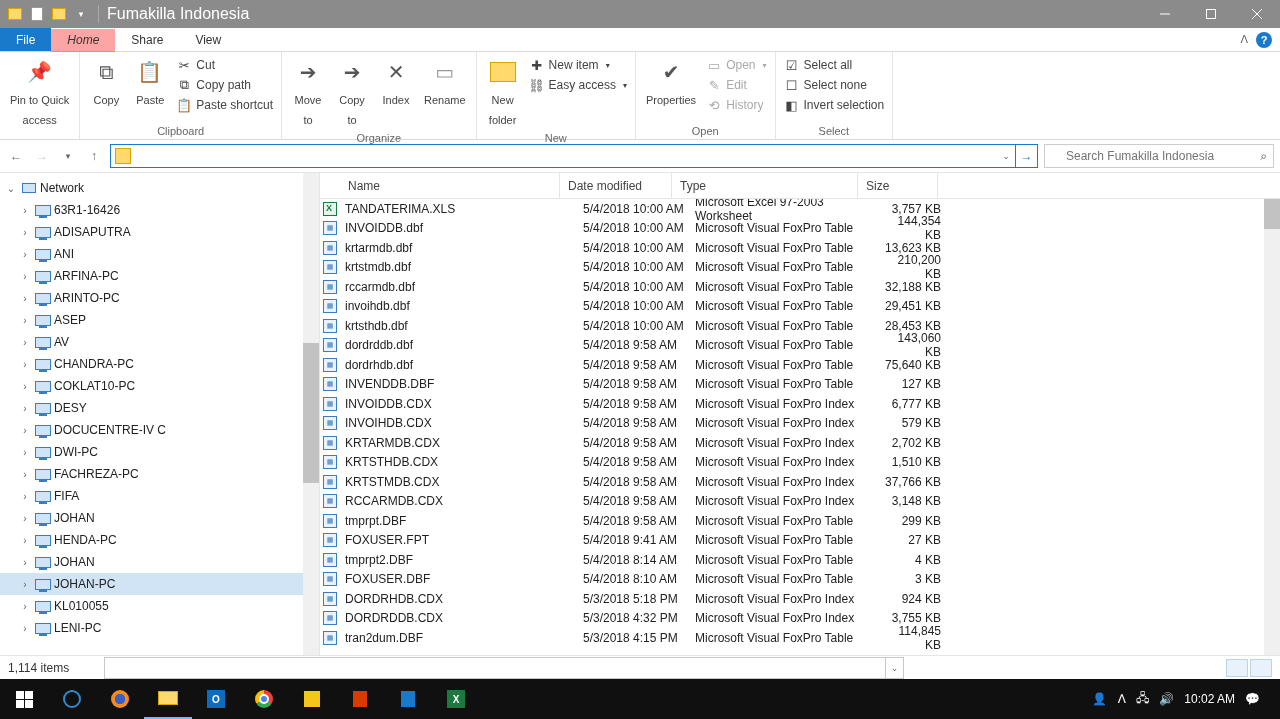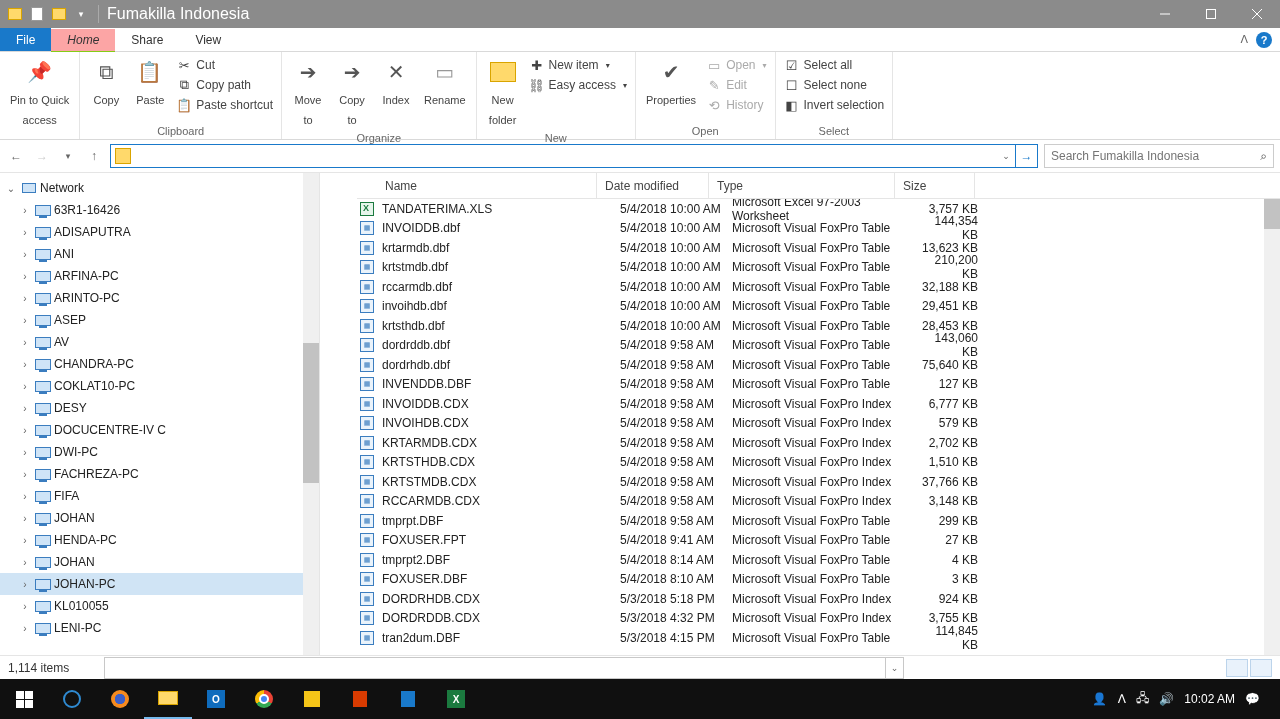--- a/index.html
+++ b/index.html
@@ -39,37 +39,37 @@
 
 .navbar { height:32px; display:flex; align-items:center; padding:0 6px; gap:6px; }
 .navbar .navbtn { width:20px; height:20px; display:flex; align-items:center; justify-content:center; color:#666; cursor:pointer; }
 .navbar .navbtn.dis { color:#ccc; }
 .addrwrap { flex:1; display:flex; height:24px; border:1px solid #1979ca; align-items:center; }
 .addrinner { flex:1; display:flex; align-items:center; padding:0 4px; gap:4px; }
 .addrfolder { width:16px; height:16px; background:#ffd96b; border:1px solid #d9a400; }
 .addrwrap .go { width:22px; border-left:1px solid #1979ca; height:100%; display:flex; align-items:center; justify-content:center; color:#1979ca; }
 .addrwrap .dd { width:18px; display:flex; align-items:center; justify-content:center; color:#666; }
 .searchbox { width:230px; height:24px; border:1px solid #ccc; display:flex; align-items:center; padding:0 6px; color:#777; justify-content:space-between; }
-.searchbox input { border:none; outline:none; font-size:12px; width:190px; color:#000000; }
+.searchbox input { border:none; outline:none; font-size:12px; width:190px; color:#000000;margin-left:15px; }
 
 
 .body { display:flex; height:calc(100% - 28px - 24px - 88px - 32px - 24px - 40px); border-top:1px solid #e5e5e5; }
 .sidebar { width:320px; border-right:1px solid #e5e5e5; overflow:hidden; position:relative; }
 .sidebar-scroll { position:absolute; right:0; top:0; width:16px; height:100%; background:#f0f0f0; }
 .sidebar-thumb { position:absolute; right:0; top:170px; width:16px; height:140px; background:#c2c2c2; }
 .tree { padding:4px 0; }
 .treerow { display:flex; align-items:center; height:22px; padding-left:4px; gap:2px; font-size:12px; color:#222; cursor:pointer; }
 .treerow.selected { background:#d0e4f5; }
 .treerow .tw { width:14px; color:#666; font-size:10px; text-align:center; }
 .treerow .picon { width:18px; height:14px; display:flex; align-items:center; justify-content:center; }
 .pc-icon { width:16px; height:11px; border:1px solid #3b7dbf; background:#cfe4f7; position:relative; }
 .pc-icon::after { content:""; position:absolute; bottom:-3px; left:3px; width:8px; height:2px; background:#3b7dbf; }
 .net-icon { width:14px; height:10px; border:1px solid #3b7dbf; background:#cfe4f7; position:relative; }
 
-.filepane { flex:1; display:flex; flex-direction:column; position:relative;margin-left:37px; }
+.filepane { flex:1; display:flex; flex-direction:column; position:relative; }
 .filehead { height:26px; display:flex; align-items:center; border-bottom:1px solid #e5e5e5; color:#444; font-size:12px; }
 .filehead .col { padding:0 8px; border-right:1px solid #e5e5e5; height:100%; display:flex; align-items:center; }
 .filelist { flex:1; overflow:hidden; position:relative; }
 .filelist-scroll { position:absolute; right:0; top:0; width:16px; height:100%; background:#f0f0f0; }
 .filelist-thumb { position:absolute; right:0; top:0; width:16px; height:30px; background:#c2c2c2; }
 .frow { display:flex; align-items:center; height:19.5px; font-size:12px; color:#222; padding-left:1px; }
 .frow .ficon { width:18px; height:16px; display:flex; align-items:center; justify-content:center; margin-right:6px; }
 .dbf-icon { width:14px; height:14px; border:1px solid #3b7dbf; background:#eaf3fb; display:flex; align-items:center; justify-content:center; font-size:7px; color:#3b7dbf; }
 .xls-icon { width:14px; height:14px; border:1px solid #1b7a3f; background:#e6f5eb; position:relative; }
 .xls-icon::after { content:"X"; position:absolute; top:0; left:2px; font-size:9px; color:#1b7a3f; font-weight:bold; }

